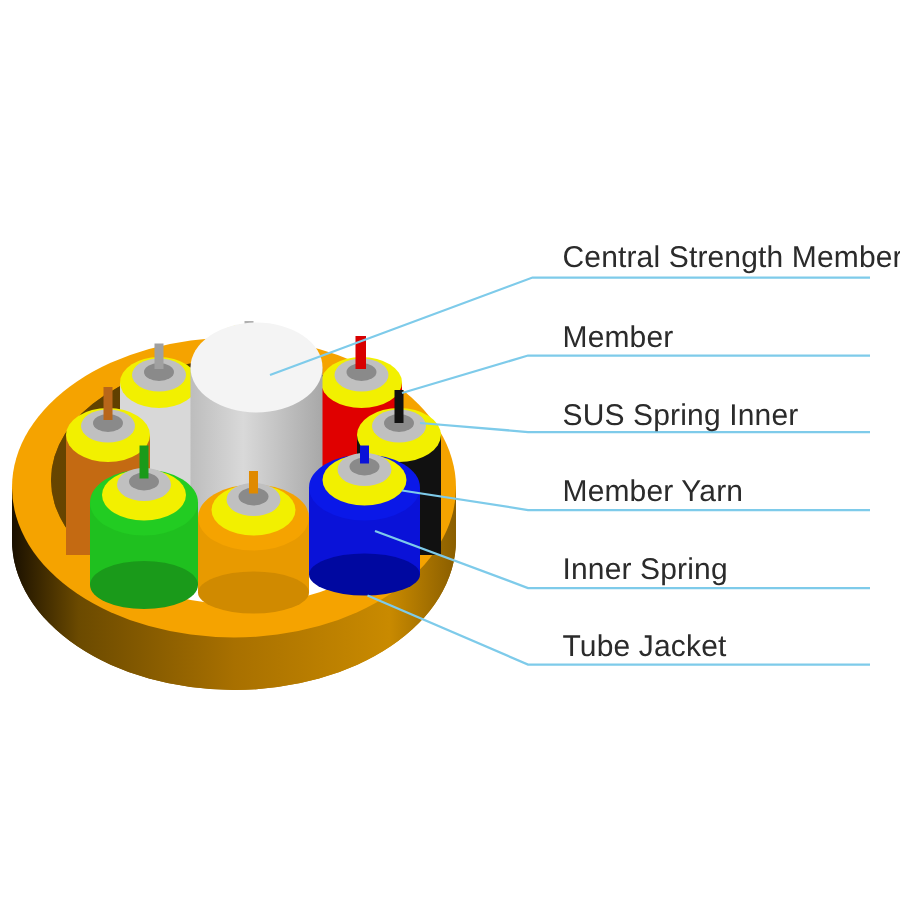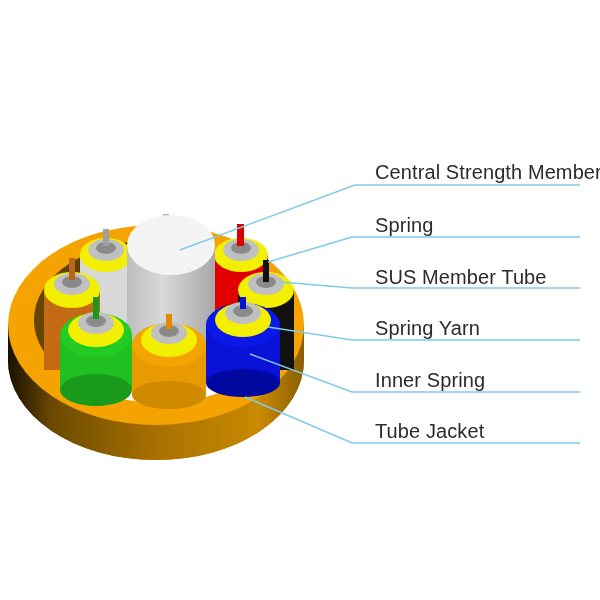--- a/index.html
+++ b/index.html
@@ -121,17 +121,17 @@
     <polyline points="180,250 355,185 580,185"></polyline>
     <polyline points="268,262 352,237 580,237"></polyline>
     <polyline points="280,282 352,288 580,288"></polyline>
     <polyline points="268,327 352,340 580,340"></polyline>
     <polyline points="250,354 352,392 580,392"></polyline>
     <polyline points="245,397 352,443 580,443"></polyline>
   </g>
 </svg>
 
 <div class="label" style="top:161px">Central Strength Member</div>
-<div class="label" style="top:214px">Spring</div>
-<div class="label" style="top:266px">SUS Member Tube</div>
-<div class="label" style="top:317px">Spring Yarn</div>
+<div class="label" style="top:214px">Member</div>
+<div class="label" style="top:266px">SUS Spring Inner</div>
+<div class="label" style="top:317px">Member Yarn</div>
 <div class="label" style="top:369px">Inner Spring</div>
 <div class="label" style="top:420px">Tube Jacket</div>
 
 </body></html>

